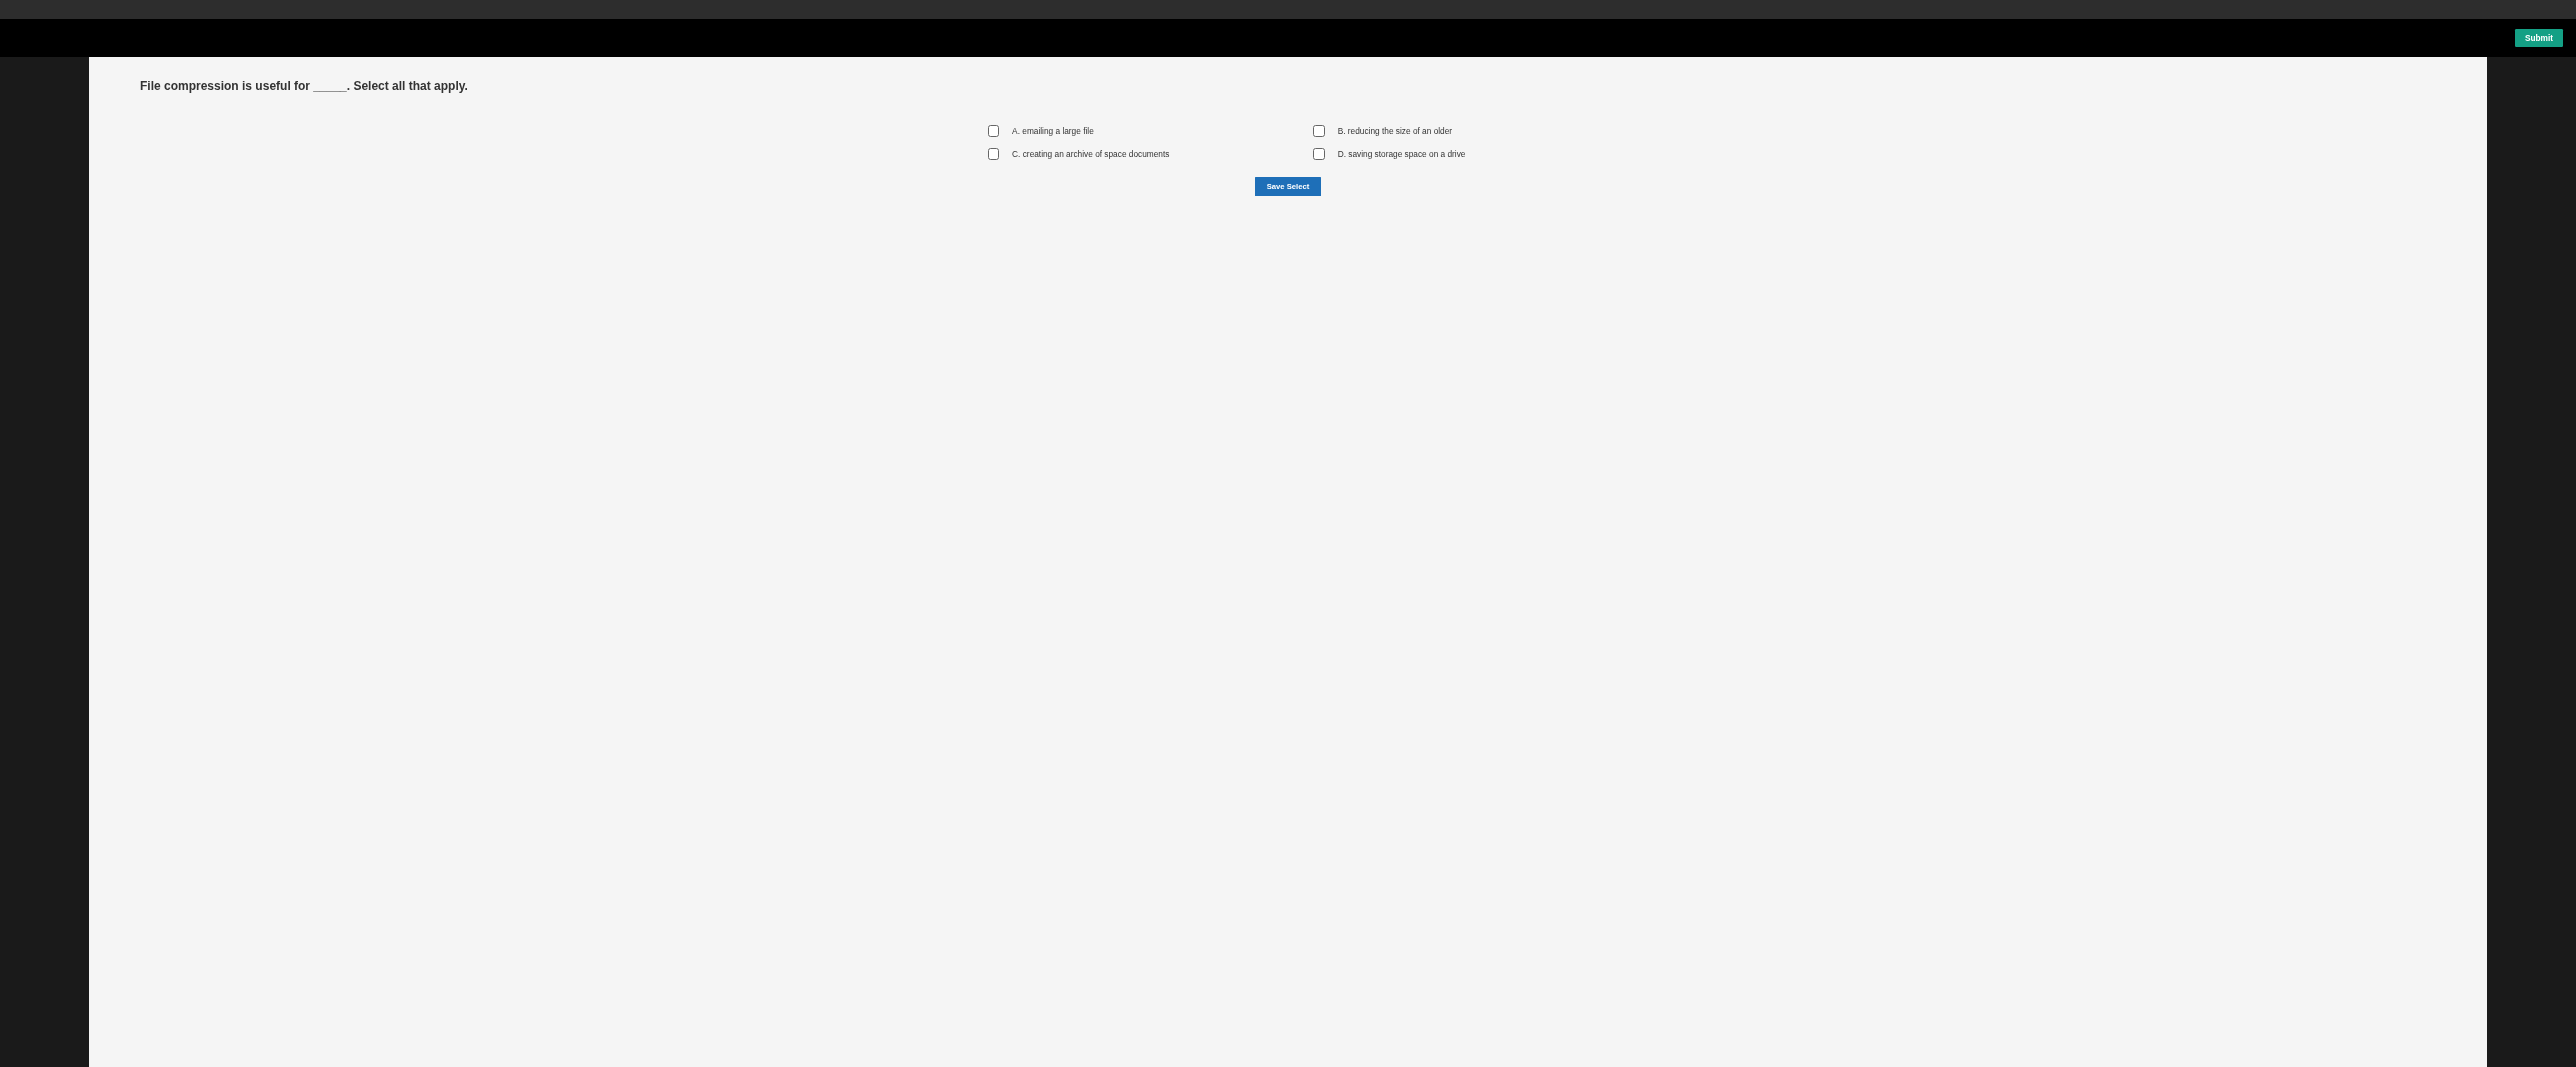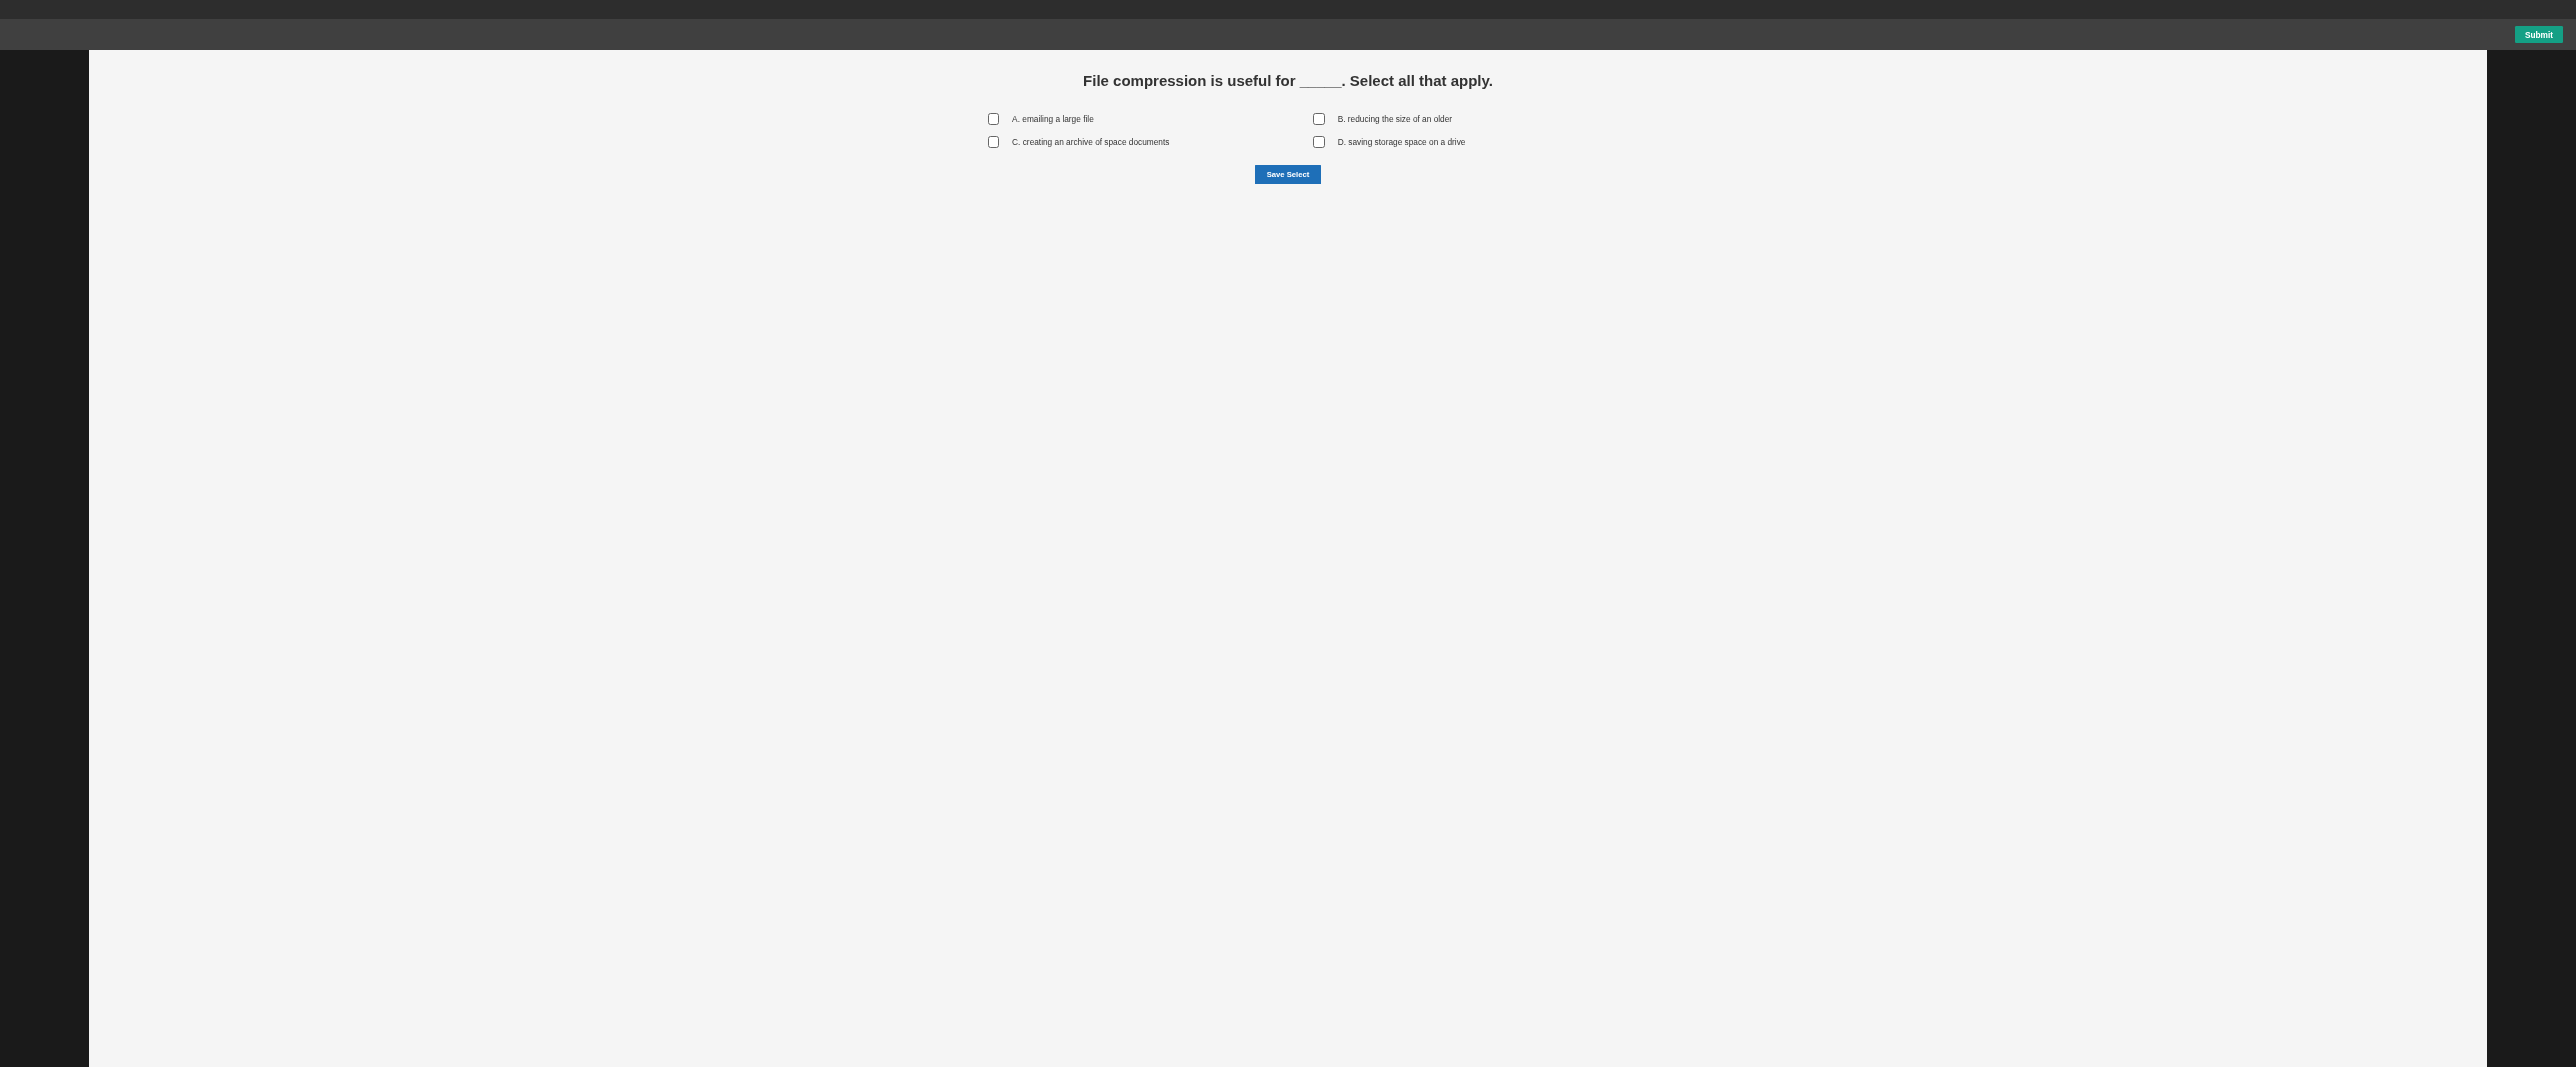--- a/index.html
+++ b/index.html
@@ -14,22 +14,22 @@
       min-height: 100vh;
     }
 
     .top-bar {
       background: #2d2d2d;
       height: 19px;
       width: 100%;
     }
 
     .header-bar {
-      background: #404040;
-      height: 31px;
+      background: #000000;
+      height: 38px;
       display: flex;
       justify-content: flex-end;
       align-items: center;
       padding: 0 12.8px;
     }
 
     .submit-button {
       background: #14a085;
       color: white;
       border: none;
@@ -41,25 +41,24 @@
     }
 
     .content-area {
       background: #f5f5f5;
       min-height: calc(100vh - 42px);
       padding: 19px 51px;
       margin: 0 89px 0 89px;
     }
 
     .question-text {
-      text-align: center;
-      font-size: 15px;
+      font-size: 12px;
       font-weight: bold;
       color: #333;
-      margin-bottom: 24px;
+      margin-bottom: 32px;
       margin-top: 3.2px;
     }
 
     .options-grid {
       display: grid;
       grid-template-columns: 1fr 1fr;
       gap: 11.5px 38px;
       max-width: 626px;
       margin: 0 auto 17px auto;
       padding-left: 12.8px;

